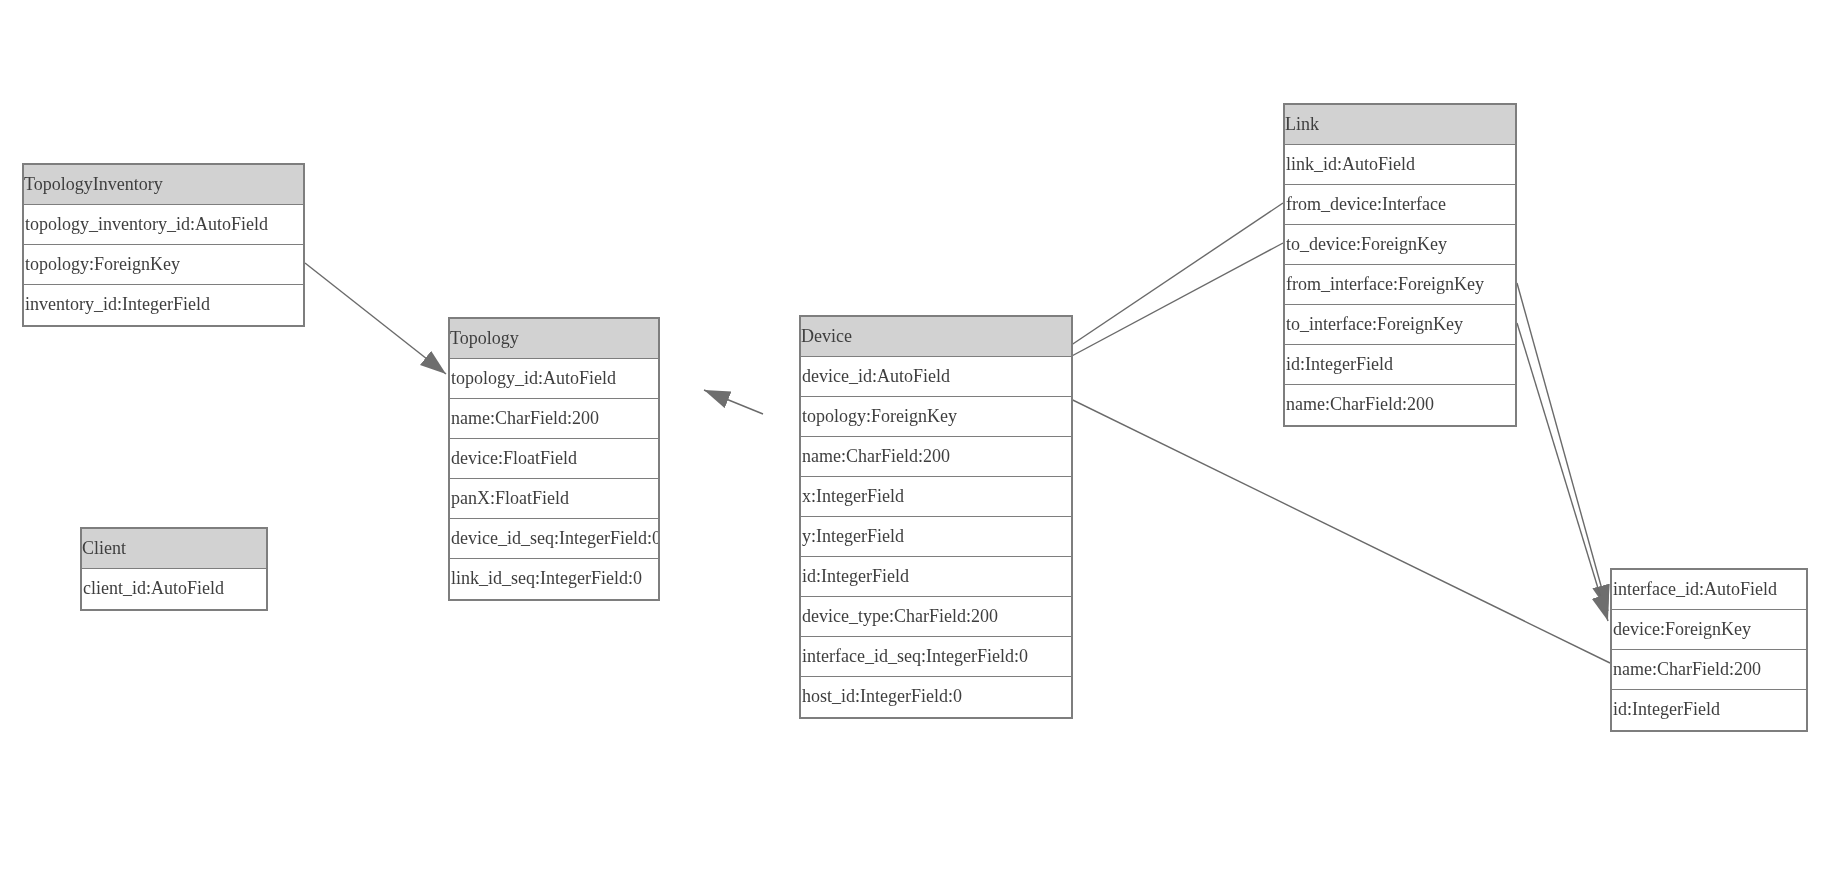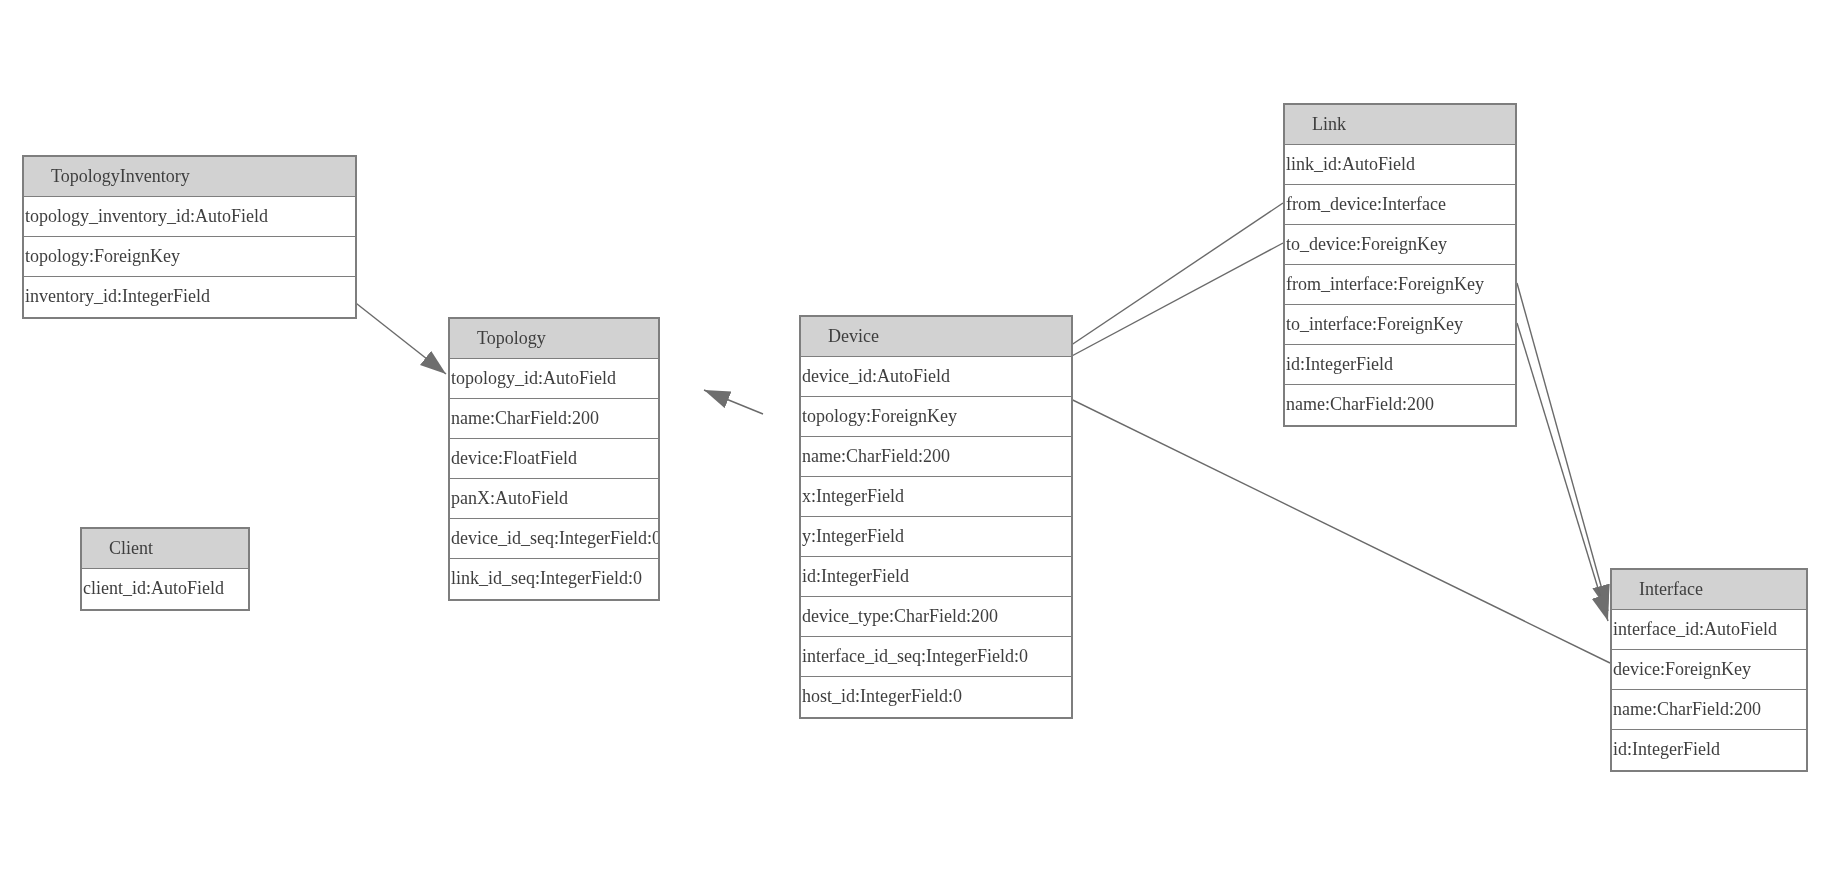--- a/index.html
+++ b/index.html
@@ -33,21 +33,21 @@
     box-sizing: border-box;
     border: 2px solid var(--border-color, #7e7e7e);
     background: var(--row-bg, #ffffff);
     color: var(--text-color, #3e3e3e);
     font-size: 18px;
   }
   .entity-title {
     box-sizing: border-box;
     height: 40px;
     line-height: 38px;
-    padding-left: 27px;
+    padding-left: 0;
     background: var(--header-bg, #d2d2d2);
     border-bottom: 1.5px solid var(--border-color, #7e7e7e);
     white-space: nowrap;
     overflow: hidden;
   }
   .entity-row {
     box-sizing: border-box;
     height: 40px;
     line-height: 38px;
     padding-left: 1px;
@@ -74,36 +74,36 @@
         <line x1="305" y1="263" x2="446" y2="374" class="edge" marker-end="url(#arrowhead)"></line>
         <line x1="763" y1="414" x2="704" y2="390" class="edge" marker-end="url(#arrowhead)"></line>
         <line x1="1283" y1="203" x2="1040" y2="366" class="edge" marker-end="url(#arrowhead)"></line>
         <line x1="1283" y1="243" x2="1040" y2="373" class="edge" marker-end="url(#arrowhead)"></line>
         <line x1="1610" y1="663" x2="1040" y2="384" class="edge" marker-end="url(#arrowhead)"></line>
         <line x1="1517" y1="283" x2="1608" y2="611" class="edge" marker-end="url(#arrowhead)"></line>
         <line x1="1517" y1="323" x2="1608" y2="621" class="edge" marker-end="url(#arrowhead)"></line>
       </g>
   </svg>
   <div id="table-layer">
-      <div class="entity" style="left: 22px; top: 155px; width: 335px; font-family: Liberation Serif, serif;">
+      <div class="entity" style="left: 22px; top: 163px; width: 283px; font-family: Liberation Serif, serif;">
         <div class="entity-title">TopologyInventory</div>
         <div class="entity-row">topology_inventory_id:AutoField</div>
         <div class="entity-row">topology:ForeignKey</div>
         <div class="entity-row">inventory_id:IntegerField</div>
       </div>
       <div class="entity" style="left: 448px; top: 317px; width: 212px;">
         <div class="entity-title">Topology</div>
         <div class="entity-row">topology_id:AutoField</div>
         <div class="entity-row">name:CharField:200</div>
         <div class="entity-row">device:FloatField</div>
-        <div class="entity-row">panX:AutoField</div>
+        <div class="entity-row">panX:FloatField</div>
         <div class="entity-row">device_id_seq:IntegerField:0</div>
         <div class="entity-row">link_id_seq:IntegerField:0</div>
       </div>
-      <div class="entity" style="left: 80px; top: 527px; width: 170px;">
+      <div class="entity" style="left: 80px; top: 527px; width: 188px;">
         <div class="entity-title">Client</div>
         <div class="entity-row">client_id:AutoField</div>
       </div>
       <div class="entity" style="left: 799px; top: 315px; width: 274px;">
         <div class="entity-title">Device</div>
         <div class="entity-row">device_id:AutoField</div>
         <div class="entity-row">topology:ForeignKey</div>
         <div class="entity-row">name:CharField:200</div>
         <div class="entity-row">x:IntegerField</div>
         <div class="entity-row">y:IntegerField</div>
@@ -116,20 +116,19 @@
         <div class="entity-title">Link</div>
         <div class="entity-row">link_id:AutoField</div>
         <div class="entity-row">from_device:Interface</div>
         <div class="entity-row">to_device:ForeignKey</div>
         <div class="entity-row">from_interface:ForeignKey</div>
         <div class="entity-row">to_interface:ForeignKey</div>
         <div class="entity-row">id:IntegerField</div>
         <div class="entity-row">name:CharField:200</div>
       </div>
       <div class="entity" style="left: 1610px; top: 568px; width: 198px;">
-        <div class="entity-title">Interface</div>
         <div class="entity-row">interface_id:AutoField</div>
         <div class="entity-row">device:ForeignKey</div>
         <div class="entity-row">name:CharField:200</div>
         <div class="entity-row">id:IntegerField</div>
       </div>
     </div>
 </div>
 
 </body></html>

